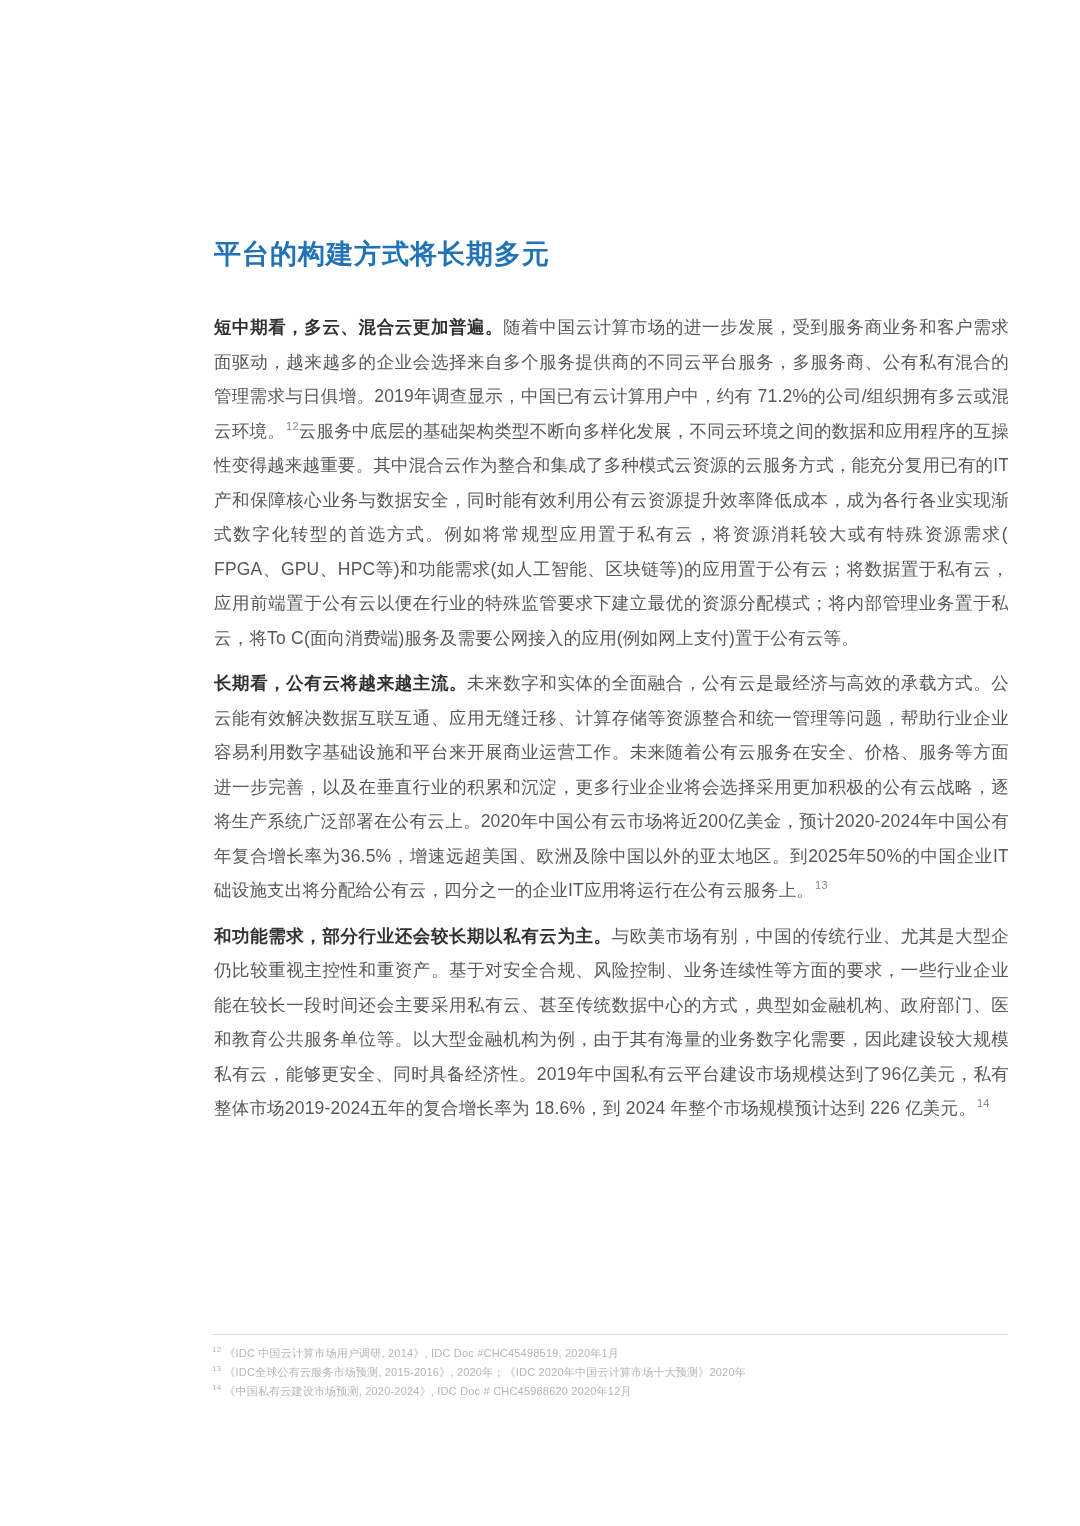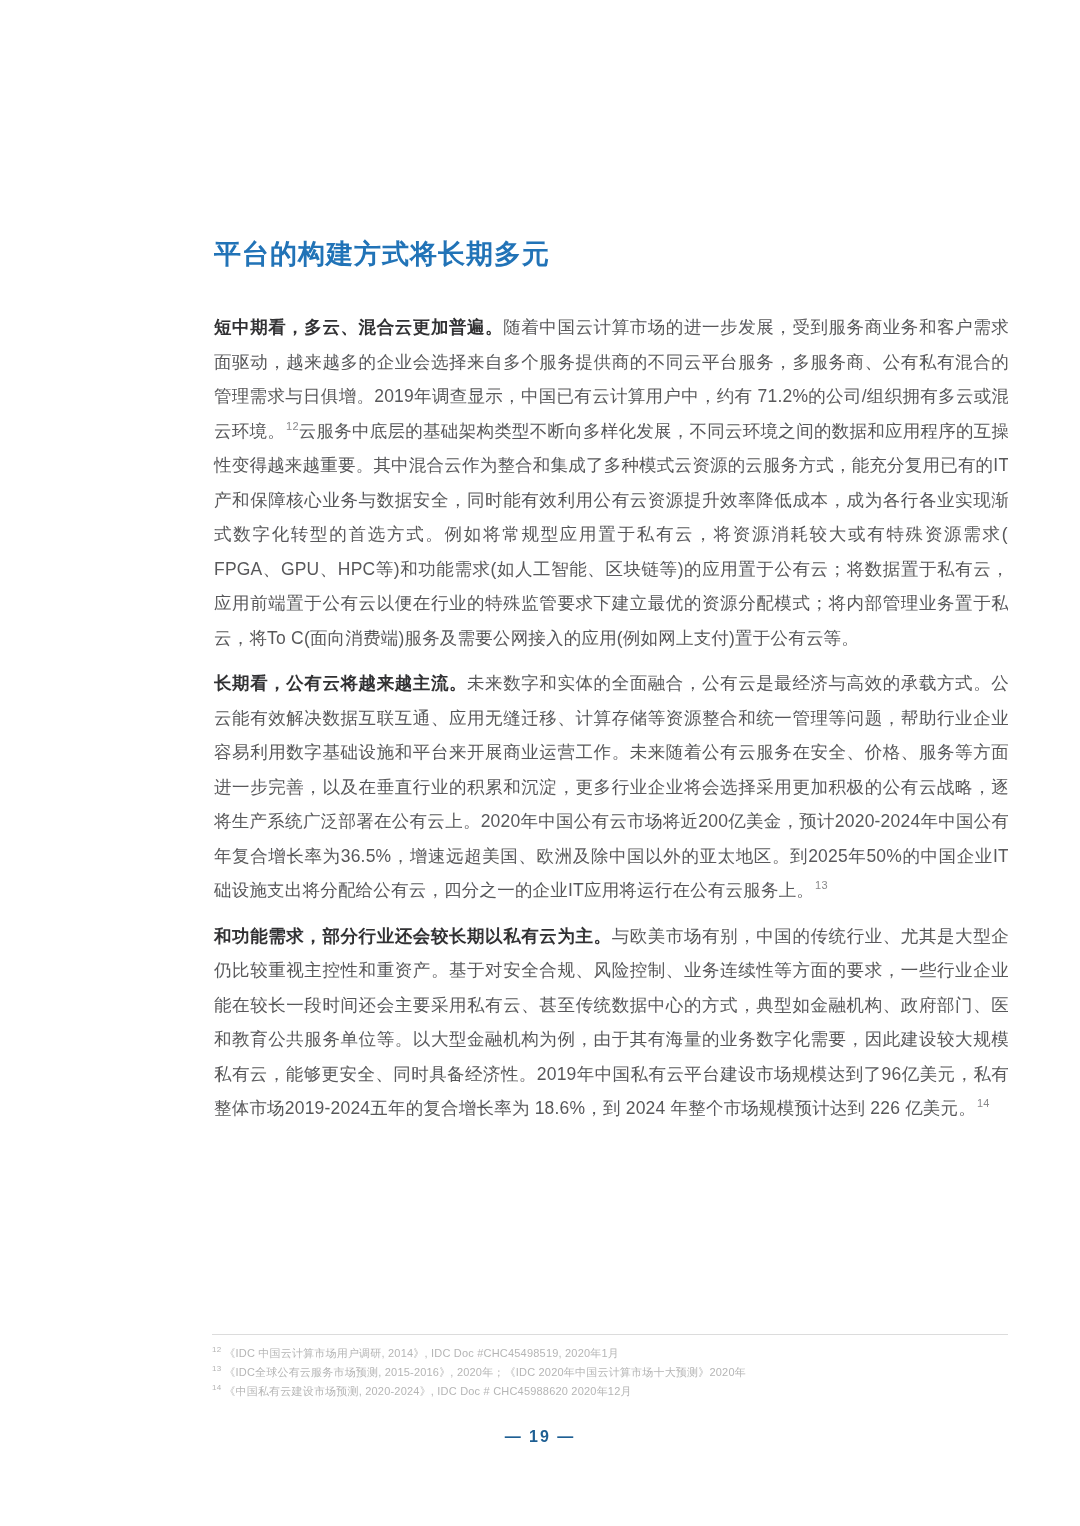--- a/index.html
+++ b/index.html
@@ -113,16 +113,15 @@
     <p class="body-para"><span class="lead">和功能需求，部分行业还会较长期以私有云为主。</span><span>与欧美市场有别，中国的传统行业、尤其是大型企业仍比较重视主控性和重资产。基于对安全合规、风险控制、业务连续性等方面的要求，一些行业企业可能在较长一段时间还会主要采用私有云、甚至传统数据中心的方式，典型如金融机构、政府部门、医疗和教育公共服务单位等。以大型金融机构为例，由于其有海量的业务数字化需要，因此建设较大规模的私有云，能够更安全、同时具备经济性。2019年中国私有云平台建设市场规模达到了96亿美元，私有云整体市场2019-2024五年的复合增长率为 18.6%，到 2024 年整个市场规模预计达到 226 亿美元。</span><sup class="ref">14</sup></p>
   </div>
 
   <div class="footnotes">
     <hr class="fn-divider">
     <div class="footnote"><sup>12</sup><span>《IDC 中国云计算市场用户调研, 2014》, IDC Doc #CHC45498519, 2020年1月</span></div>
     <div class="footnote"><sup>13</sup><span>《IDC全球公有云服务市场预测, 2015-2016》, 2020年；《IDC 2020年中国云计算市场十大预测》2020年</span></div>
     <div class="footnote"><sup>14</sup><span>《中国私有云建设市场预测, 2020-2024》, IDC Doc # CHC45988620 2020年12月</span></div>
   </div>
 
-  <div class="page-number">— 19 —</div>
 
 
 </div>
 
 </body></html>

